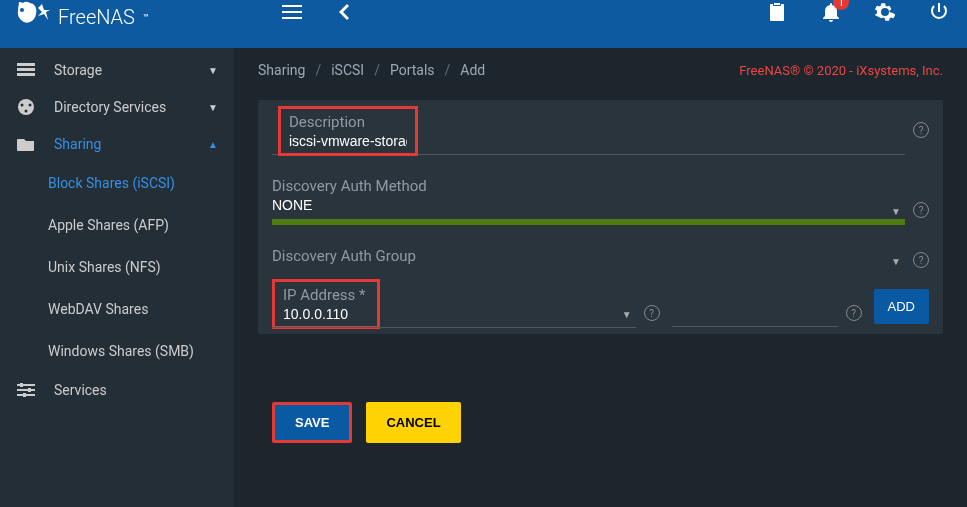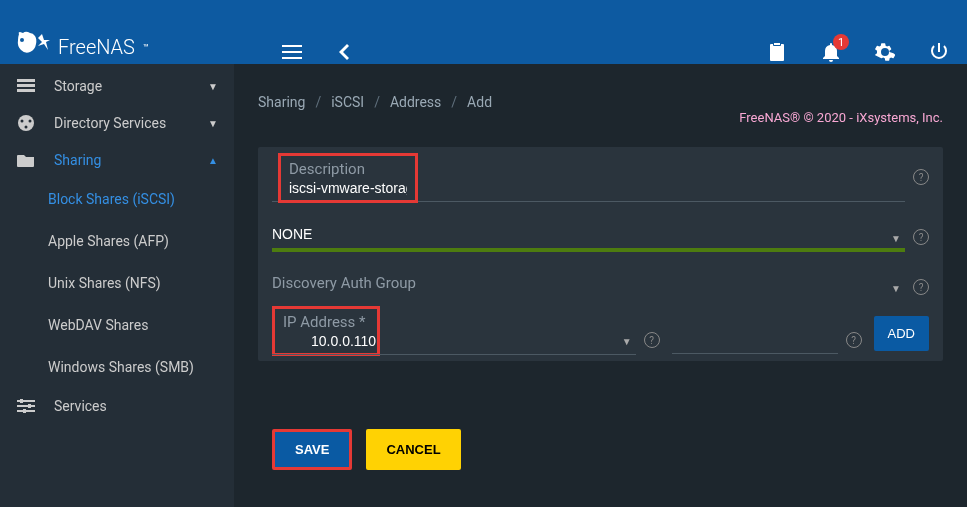--- a/index.html
+++ b/index.html
@@ -5,24 +5,24 @@
 * { margin: 0; padding: 0; box-sizing: border-box; }
 body {
   font-family: -apple-system, BlinkMacSystemFont, "Segoe UI", Roboto, sans-serif;
   background: #1d262d;
   color: #fff;
   width: 967px;
   height: 507px;
   overflow: hidden;
 }
 .topbar {
-  height: 64px;
+  height: 48px;
   background: #0d5aa1;
   display: flex;
-  align-items: flex-end;
+  align-items: flex-start;
   padding: 0 16px;
   gap: 40px;
 }
 .logo-area {
   display: flex;
   align-items: center;
   gap: 8px;
   width: 218px;
 }
 .logo-icon {
@@ -125,22 +125,21 @@
 }
 .breadcrumb .sep {
   color: #5f6f7c;
 }
 .breadcrumb .crumb {
   cursor: pointer;
 }
 .copyright {
   margin-left: auto;
   font-size: 13px;
-  color: #f9a8d4;
-  margin-top: 32px;
+  color: #ef4444;
 }
 .breadcrumb-row {
   display: flex;
   align-items: center;
   margin-bottom: 22px;
 }
 .form-panel {
   background: #2a343d;
   border-radius: 2px;
   padding: 0;
@@ -151,21 +150,21 @@
 }
 .field-label {
   font-size: 15px;
   color: #8e9aa5;
   margin-bottom: 0px;
 }
 .field-input {
   width: 100%;
   background: transparent;
   border: none;
-  border-bottom: 4px solid #4d7c0f;
+  border-bottom: 6px solid #4d7c0f;
   color: #fff;
   font-size: 14px;
   padding: 2px 0 6px 0;
   outline: none;
 }
 .select-field {
   display: flex;
   align-items: flex-end;
   gap: 8px;
 }
@@ -356,21 +355,21 @@
     </div>
   </div>
 
   <div class="main">
     <div class="breadcrumb-row">
       <div class="breadcrumb">
         <span class="crumb">Sharing</span>
         <span class="sep">/</span>
         <span class="crumb">iSCSI</span>
         <span class="sep">/</span>
-        <span class="crumb">Address</span>
+        <span class="crumb">Portals</span>
         <span class="sep">/</span>
         <span class="crumb">Add</span>
       </div>
       <span class="copyright">FreeNAS® © 2020 - iXsystems, Inc.</span>
     </div>
 
     <div class="form-panel">
       <div class="select-field field-group" style="align-items:flex-start;">
         <div class="select-wrap">
           <div class="highlight-box desc-box" style="width:140px;">
@@ -379,20 +378,21 @@
           </div>
           <div style="border-bottom:1px solid #4c5963;margin-top:-2px;"></div>
         </div>
         <span class="help-icon" style="margin-top:16px;">?</span>
       </div>
 
       <div class="gap"></div>
 
       <div class="select-field field-group">
         <div class="select-wrap">
+          <div class="field-label">Discovery Auth Method</div>
           <input class="field-input" readonly="" value="NONE" style="">
           <span class="select-caret">▼</span>
         </div>
         <span class="help-icon">?</span>
       </div>
 
       <div class="gap"></div>
 
       <div class="select-field field-group">
         <div class="select-wrap">
@@ -401,21 +401,21 @@
         </div>
         <span class="help-icon" style="margin-bottom:3px;">?</span>
       </div>
 
       <div class="ip-row">
         <div class="ip-addr">
           <div class="select-field">
             <div class="select-wrap">
               <div class="highlight-box ip-inner" style="width:108px;">
                 <div class="field-label">IP Address *</div>
-                <input class="field-input" style="border: none; padding-bottom: 2px; margin-left: 28px;" value="10.0.0.110">
+                <input class="field-input" style="border: none; padding-bottom: 2px;" value="10.0.0.110">
               </div>
               <div style="border-bottom:1px solid #4c5963;margin-top:-2px;"></div>
               <span class="select-caret">▼</span>
             </div>
             <span class="help-icon">?</span>
           </div>
         </div>
         <div class="port-field">
           <div class="select-field">
             <div class="select-wrap">

